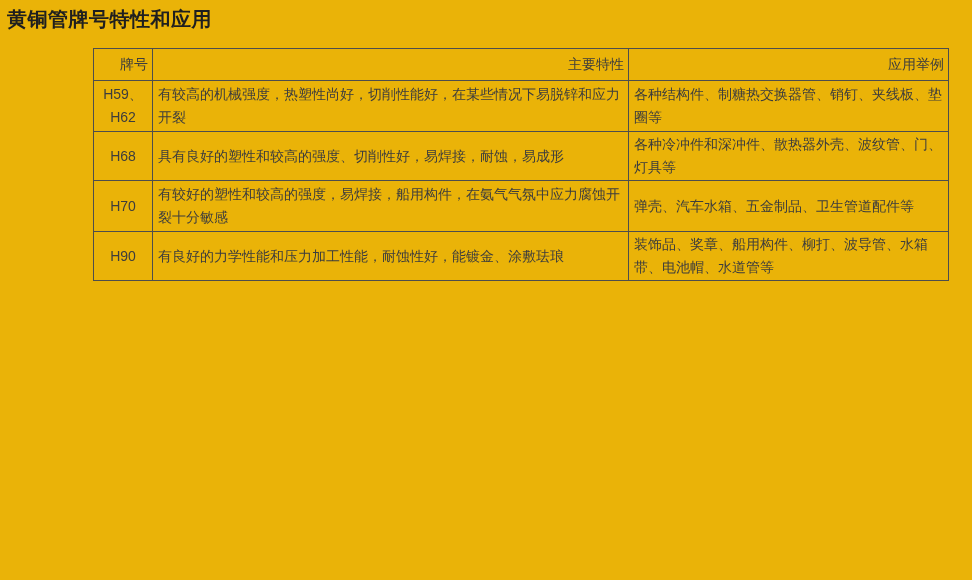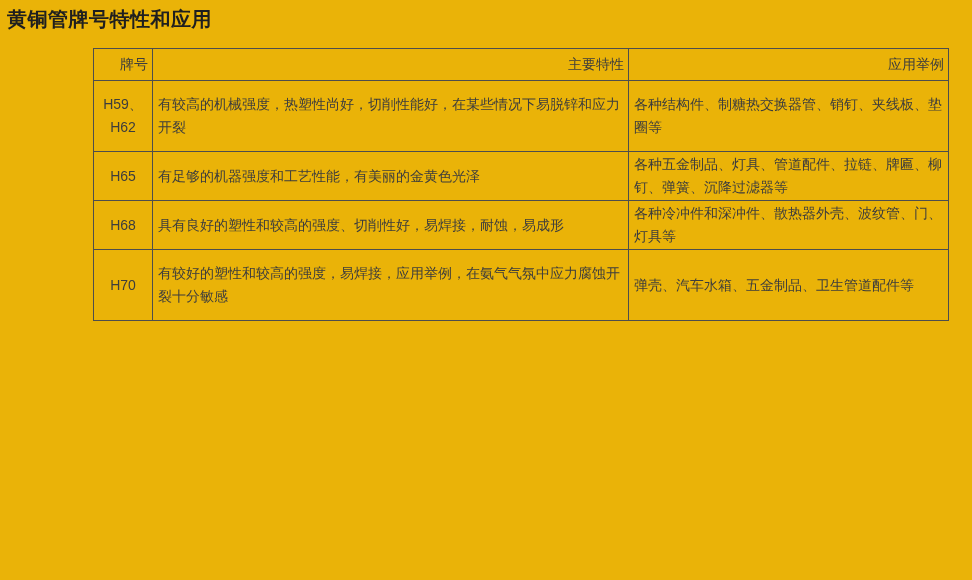--- a/index.html
+++ b/index.html
@@ -49,21 +49,21 @@
     text-align: right;
     padding: 2px 4px;
   }
   table.grade-table tbody tr { height: 44px; }
   td.cell-grade {
     text-align: center;
     padding: 2px 6px;
   }
   td.cell-features {
     text-align: left;
-    padding: 12px 5px;
+    padding: 2px 5px;
   }
   td.cell-apps {
     text-align: left;
     padding: 1px 5px;
   }
 </style>
 </head>
 <body>
 
 <div class="page">
@@ -82,29 +82,29 @@
         <th>应用举例</th>
       </tr>
     </thead>
     <tbody>
       <tr>
         <td class="cell-grade">H59、H62</td>
         <td class="cell-features">有较高的机械强度，热塑性尚好，切削性能好，在某些情况下易脱锌和应力开裂</td>
         <td class="cell-apps">各种结构件、制糖热交换器管、销钉、夹线板、垫圈等</td>
       </tr>
       <tr>
-        <td class="cell-grade">H65</td>
-        <td class="cell-features">有足够的机器强度和工艺性能，有美丽的金黄色光泽</td>
-        <td class="cell-apps">各种五金制品、灯具、管道配件、拉链、牌匾、柳钉、弹簧、沉降过滤器等</td>
-      </tr>
-      <tr>
         <td class="cell-grade">H68</td>
         <td class="cell-features">具有良好的塑性和较高的强度、切削性好，易焊接，耐蚀，易成形</td>
         <td class="cell-apps">各种冷冲件和深冲件、散热器外壳、波纹管、门、灯具等</td>
       </tr>
       <tr>
         <td class="cell-grade">H70</td>
-        <td class="cell-features">有较好的塑性和较高的强度，易焊接，应用举例，在氨气气氛中应力腐蚀开裂十分敏感</td>
+        <td class="cell-features">有较好的塑性和较高的强度，易焊接，船用构件，在氨气气氛中应力腐蚀开裂十分敏感</td>
         <td class="cell-apps">弹壳、汽车水箱、五金制品、卫生管道配件等</td>
+      </tr>
+      <tr>
+        <td class="cell-grade">H90</td>
+        <td class="cell-features">有良好的力学性能和压力加工性能，耐蚀性好，能镀金、涂敷珐琅</td>
+        <td class="cell-apps">装饰品、奖章、船用构件、柳打、波导管、水箱带、电池帽、水道管等</td>
       </tr>
     </tbody>
   </table>
 </div>
 
 </body></html>

